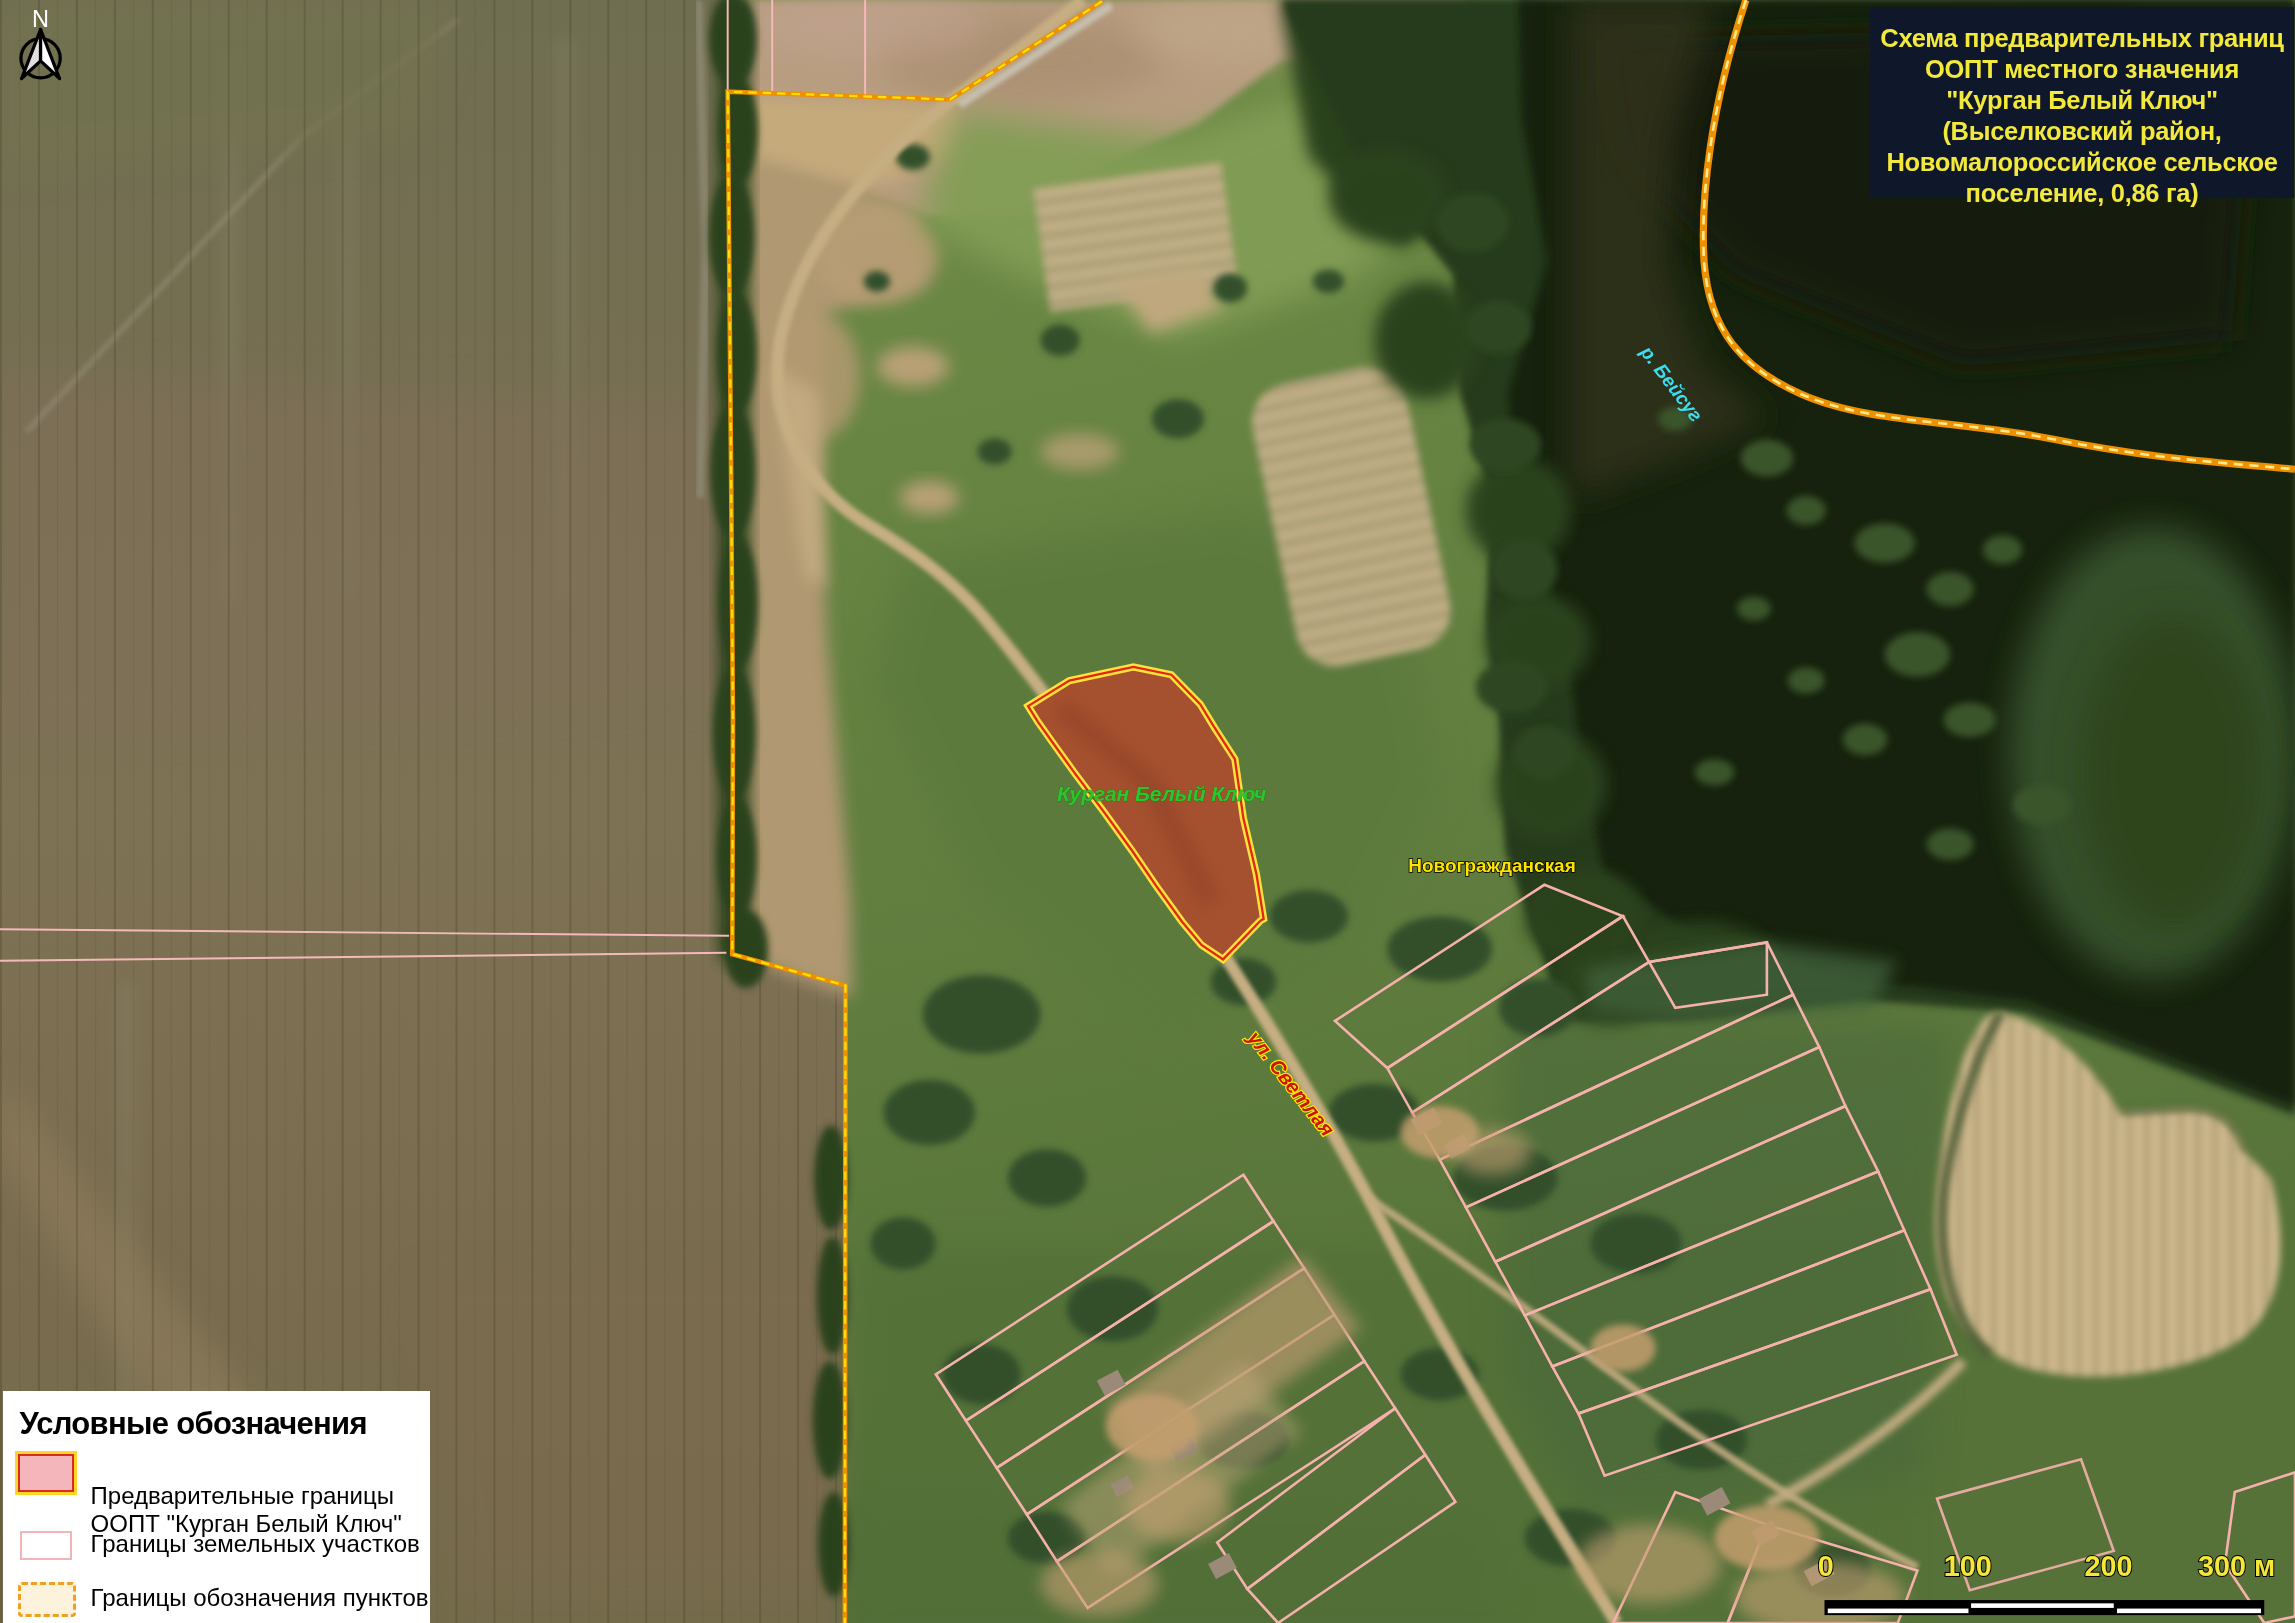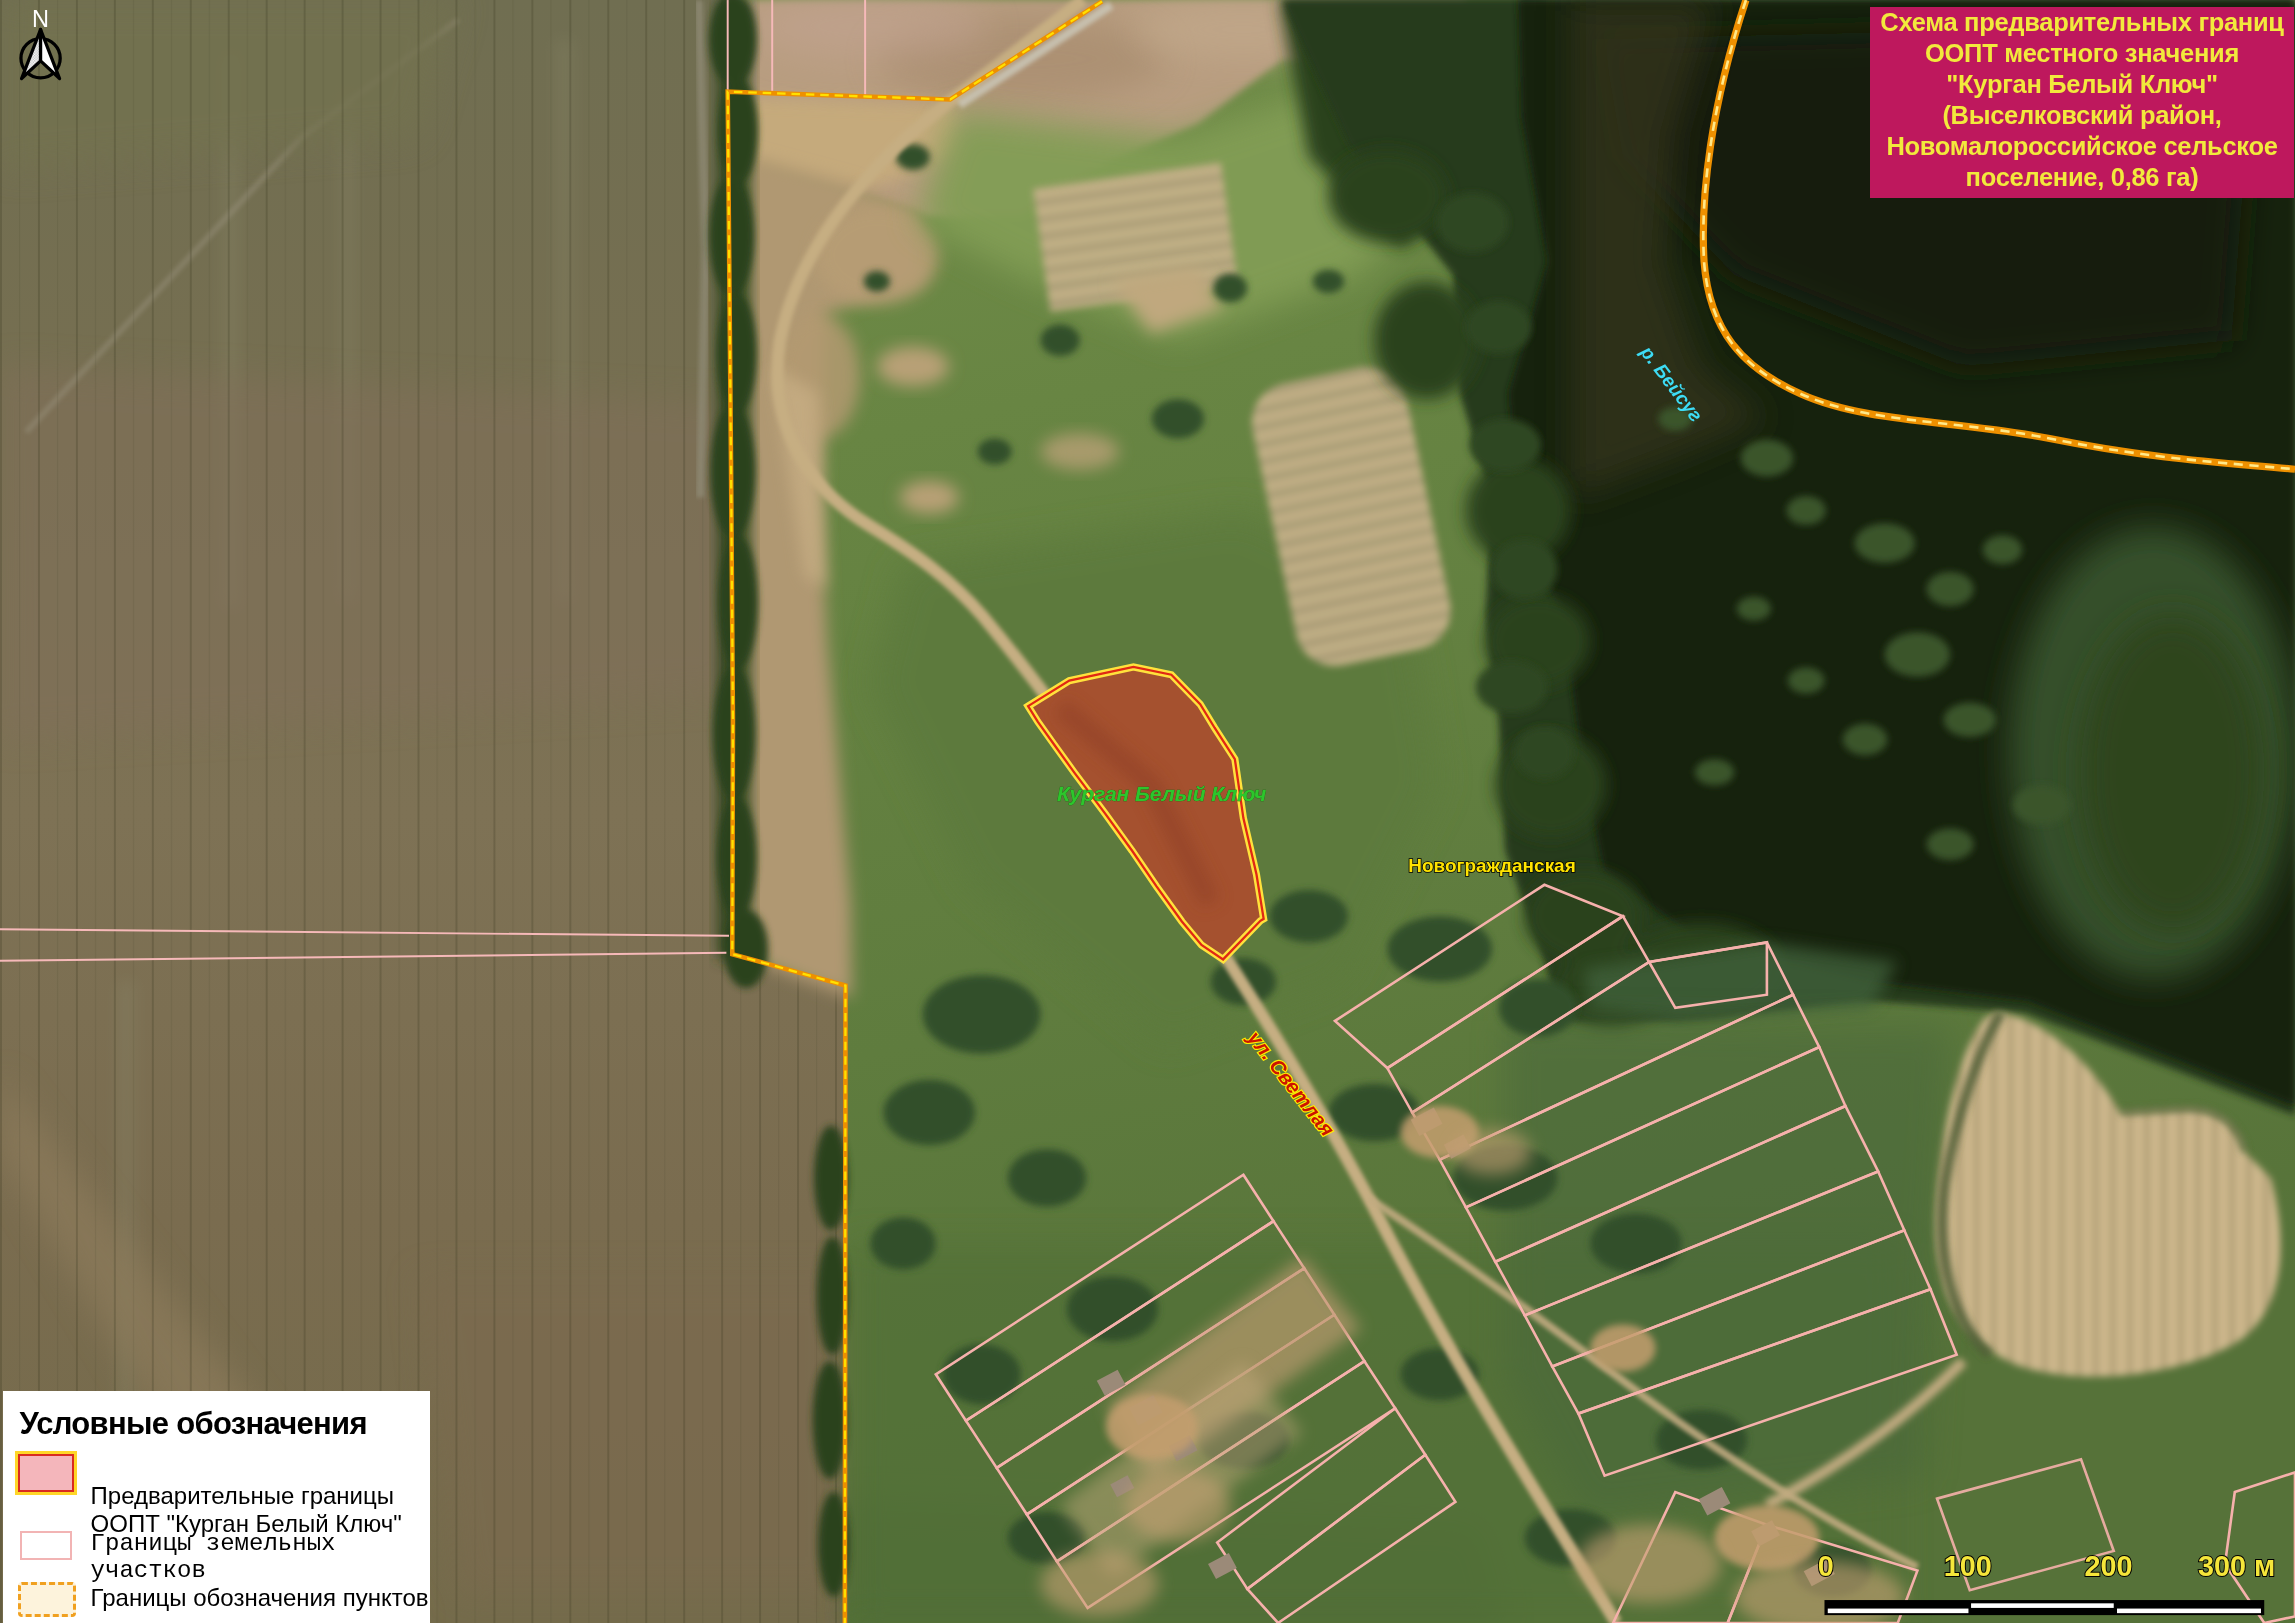--- a/index.html
+++ b/index.html
@@ -347,34 +347,34 @@
 </g>
 <g>
 <rect x="2788" y="2445" width="672" height="23" fill="#000000"></rect>
 <rect x="2793" y="2458" width="215" height="7" fill="#ffffff"></rect>
 <rect x="3012" y="2450" width="218" height="7" fill="#ffffff"></rect>
 <rect x="3235" y="2458" width="220" height="7" fill="#ffffff"></rect>
 </g>
 </g>
 </svg>
 
-<div style="position:absolute;left:1870px;top:7.2px;width:424px;height:191px;background:#be185d;color:#f2e93c;font-weight:bold;text-align:center;font-size:25.5px;line-height:31px;padding-top:0;white-space:nowrap;letter-spacing:-0.3px;box-sizing:border-box;">
+<div style="position:absolute;left:1870px;top:7.2px;width:424px;height:191px;background:#0f172a;color:#f2e93c;font-weight:bold;text-align:center;font-size:25.5px;line-height:31px;padding-top:16px;white-space:nowrap;letter-spacing:-0.3px;box-sizing:border-box;">
 Схема предварительных границ<br>ООПТ местного значения<br>"Курган Белый Ключ"<br>(Выселковский район,<br>Новомалороссийское сельское<br>поселение, 0,86 га)
 </div>
 
 <div style="position:absolute;left:2.6px;top:1391px;width:427px;height:232px;background:#ffffff;">
 
   <div style="position:absolute;left:17px;top:15px;font-size:31px;font-weight:bold;color:#000;letter-spacing:-0.7px;">Условные обозначения</div>
 
   <div style="position:absolute;left:15.7px;top:63px;width:52px;height:34px;background:#f4b6bb;border:2.3px solid #d92b20;outline:3.9px solid #ffd628;"></div>
 
   <div style="position:absolute;left:88px;top:63px;font-size:24px;color:#000;line-height:28px;margin-top:28px;">Предварительные границы<br>ООПТ "Курган Белый Ключ"</div>
 
   <div style="position:absolute;left:17.7px;top:140px;width:48px;height:25px;background:#ffffff;border:2px solid #f2b4b4;"></div>
 
-  <div style="position:absolute;left:88px;top:139px;font-size:24px;color:#000;font-family:Liberation Mono, monospace;">Границы земельных участков</div>
+  <div style="position:absolute;left:88px;top:139px;font-size:24px;color:#000;">Границы земельных участков</div>
 
   <div style="position:absolute;left:15.7px;top:191px;width:52px;height:29px;background:#fdf3dc;border:3.3px dashed #f0a020;border-radius:3.9px;"></div>
 
   <div style="position:absolute;left:88px;top:193px;font-size:24px;color:#000;">Границы обозначения пунктов</div>
 </div>
 </div>
 
 
 </body></html>

